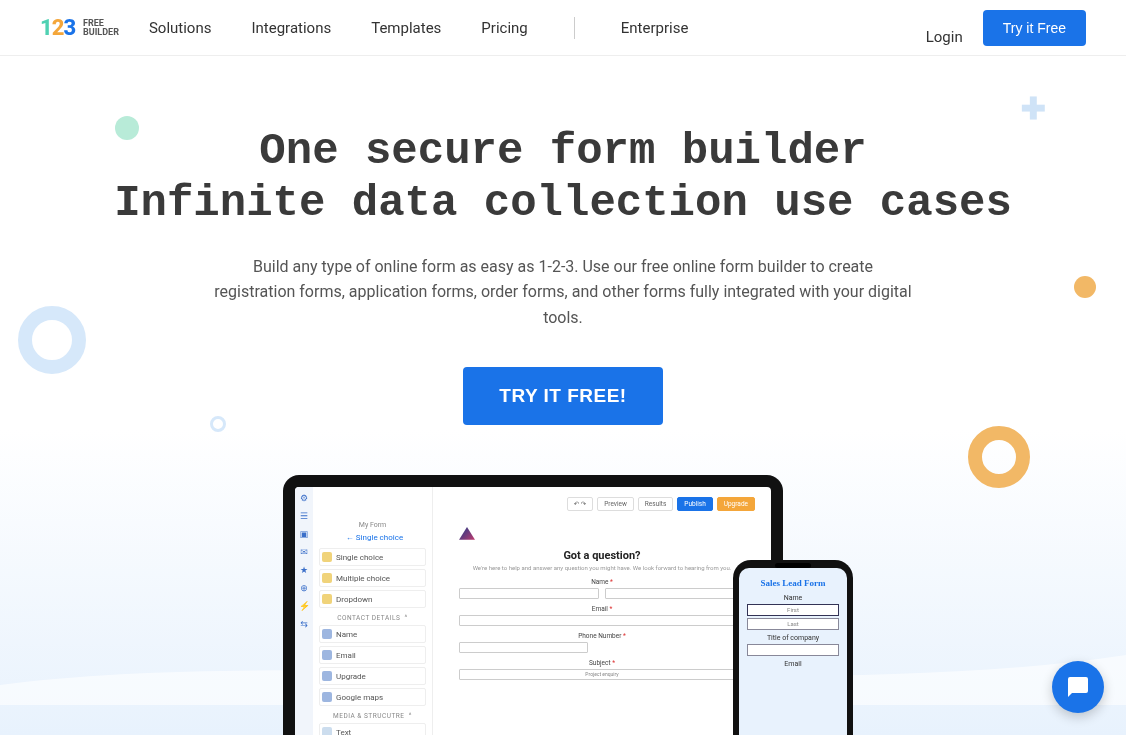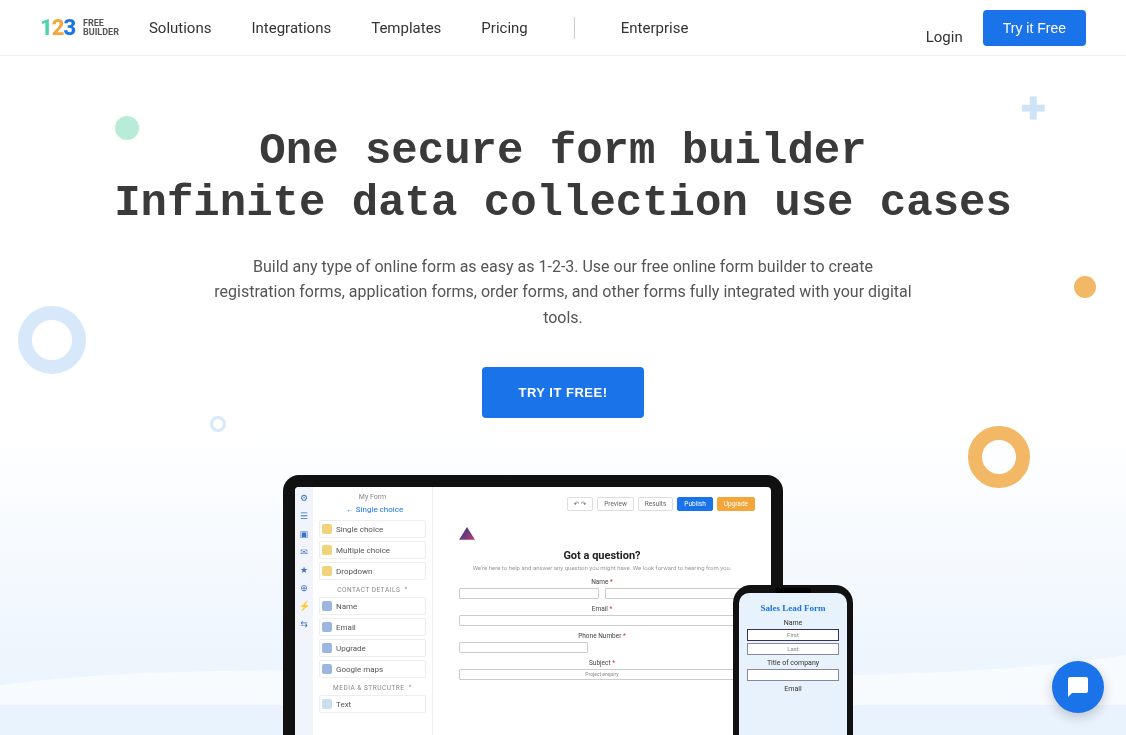--- a/index.html
+++ b/index.html
@@ -11,21 +11,21 @@
   .logo-1 { color:#4FD1B2; }
   .logo-2 { color:#F4A63A; }
   .logo-3 { color:#1A73E8; }
   .logo-text { font-size:9px; font-weight:700; color:#555; line-height:1; margin-left:4px;}
   .nav { display:flex; align-items:center; gap:40px; }
   .nav a { font-size:15px; color:#333; text-decoration:none; cursor:pointer; }
   .divider { width:1px; height:22px; background:#ccc; margin:0 6px; }
   .header-right { margin-left:auto; display:flex; align-items:flex-end; gap:20px; }
   .login { color:#333; font-size:15px; cursor:pointer;}
   .btn-primary { background:#1A73E8; color:#fff; border:none; border-radius:4px; padding:10px 20px; font-size:14px; font-weight:500; cursor:pointer; }
-  .btn-primary.big { padding:18px 36px; font-size:13px; font-weight:600; letter-spacing:.5px; }
+  .btn-primary.big { padding:18px 36px; font-size:19px; font-weight:600; letter-spacing:.5px; }
   .browse-link { color:#1A73E8; font-size:15px; font-weight:600; text-decoration:none; cursor:pointer; letter-spacing:.3px;}
   
   .hero { position:relative; text-align:center; padding:70px 40px 0 40px; background: linear-gradient(180deg,#fff 0%, #fff 55%, #e8f2fd 100%); height:calc(735px - 56px); }
   .hero h1 { font-family: Liberation Mono, monospace; font-weight:700; color:#3A3A3A; font-size:44px; line-height:1.18; }
   .hero p { margin:24px auto 0 auto; max-width:700px; color:#555; font-size:16px; line-height:1.6; }
   .cta-row { margin-top:36px; display:flex; justify-content:center; align-items:center; gap:34px; }
   
   .shape { position:absolute; }
   .circle { border-radius:50%; }
   .shape.green-dot { width:24px; height:24px; background:#B8EBD8; top:60px; left:115px; }
@@ -34,41 +34,41 @@
   .shape.orange-dot { width:22px; height:22px; background:#F2B866; border-radius:50%; top:220px; right:30px;}
   .shape.orange-ring { width:62px; height:62px; border:14px solid #F2B866; border-radius:50%; top:370px; right:96px;}
   .shape.plus { top:35px; right:80px; color:#CFE3F7; font-size:30px; font-weight:900;}
   
   .devices { position:absolute; left:50%; bottom:0; transform:translateX(-50%); width:560px; height:260px; }
   .laptop { position:absolute; left:0; bottom:0; width:500px; height:260px; background:#111; border-radius:16px 16px 0 0; padding:12px 12px 0 12px; }
   .laptop-screen { background:#fff; width:100%; height:100%; border-radius:4px 4px 0 0; display:flex; font-size:8px; color:#555; overflow:hidden;}
   .app-sidebar { width:18px; background:#f1f5fb; display:flex; flex-direction:column; align-items:center; gap:8px; padding-top:6px;}
   .app-sidebar span{ width:10px; height:10px; color:#3b6fc9; font-size:9px;}
   .panel { width:120px; border-right:1px solid #eee; padding:6px;}
-  .panel-top{ color:#888; font-size:7px; margin-bottom:4px;}
+  .panel-top{ color:#888; font-size:7px; margin-bottom:4px;margin-top:28px;}
   .panel-active{ color:#1A73E8; font-size:8px; margin:4px 0 6px 4px;}
   .field-row{ display:flex;align-items:center; gap:4px; padding:3px 2px; border:1px solid #eee; border-radius:2px; margin-bottom:3px;}
   .field-ico{ width:10px;height:10px;background:#f0d37a;border-radius:2px;}
   .panel-sec{ font-size:6.5px; color:#888; letter-spacing:.5px; margin:6px 0 3px 0;}
   .canvas{ flex:1; padding:10px 16px 0 16px;}
   .canvas-top{ display:flex; justify-content:flex-end; gap:4px; margin-bottom:8px;}
   .pill{ font-size:6.5px; padding:2px 6px; border:1px solid #ddd; border-radius:2px; color:#666;}
   .pill.blue{ background:#1A73E8;color:#fff;border-color:#1A73E8;}
   .pill.orange{ background:#F4A63A;color:#fff;border-color:#F4A63A;}
   .form-card{ background:#fff; padding:8px 10px; }
   .form-card h3{ font-size:11px; color:#222; margin:6px 0 2px 0;}
   .form-card .sub{ font-size:6px;color:#999; line-height:1.3;}
   .lbl{ font-size:6.5px; color:#444; margin-top:6px;}
   .lbl::after{content:" *"; color:#d33;}
   .inp{ border:1px solid #ccc; height:11px; border-radius:1px; margin-top:2px;}
   .inp-row{display:flex; gap:6px;}
   .inp-row .inp{flex:1;}
   .tri{ width:16px;height:16px; background:linear-gradient(135deg,#1a3b8a,#d33b6a); clip-path: polygon(50% 0,100% 80%,0 80%);}
 
-  .phone { position:absolute; right:-10px; bottom:0; width:120px; height:150px; background:#111; border-radius:18px 18px 0 0; padding:8px 6px 0 6px;}
+  .phone { position:absolute; right:-10px; bottom:0; width:120px; height:175px; background:#111; border-radius:18px 18px 0 0; padding:8px 6px 0 6px;}
   .phone::before{content:""; position:absolute; top:3px; left:50%; transform:translateX(-50%); width:36px;height:5px;background:#000;border-radius:3px;}
   .phone-screen{ background:#e8f2fd; width:100%; height:100%; border-radius:10px 10px 0 0; padding:10px 8px 0 8px; font-size:7px; color:#333;}
   .phone-screen h4{ color:#1A73E8; text-align:center; font-size:9px; font-weight:600; font-family:Georgia,serif; margin-bottom:6px;}
   .p-lbl{ font-size:7px; margin-top:4px;}
   .p-inp{ border:1px solid #889; background:#fff; height:12px; margin-top:2px; font-size:6px; padding:1px 3px; color:#888;}
   .p-inp.sel{ border:1.5px solid #335;}
   
   .chat-widget { position:absolute; right:22px; bottom:22px; width:52px; height:52px; border-radius:50%; background:#1A73E8; display:flex; align-items:center; justify-content:center; cursor:pointer; box-shadow:0 4px 12px rgba(0,0,0,.2);}
   .chat-widget svg{ width:24px; height:24px; fill:#fff;}
   .wave{position:absolute; left:0; right:0; bottom:30px; height:60px;}

